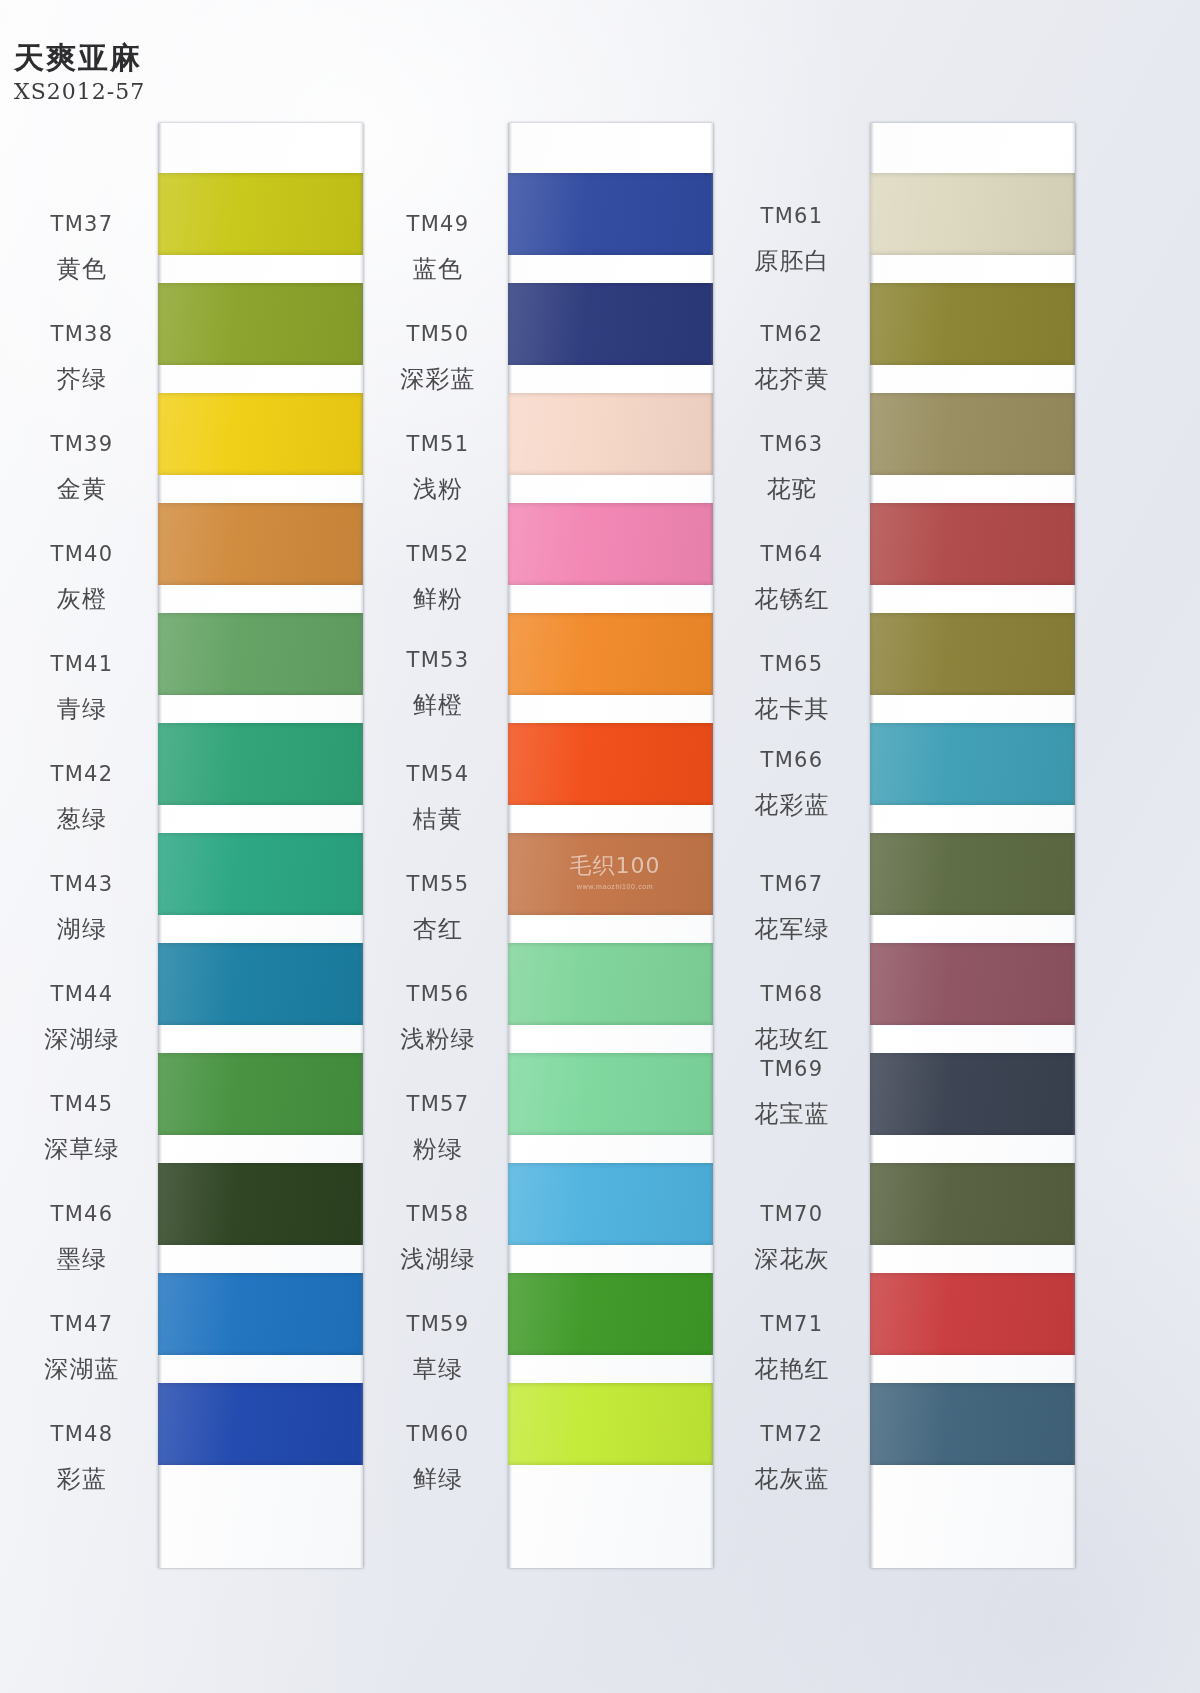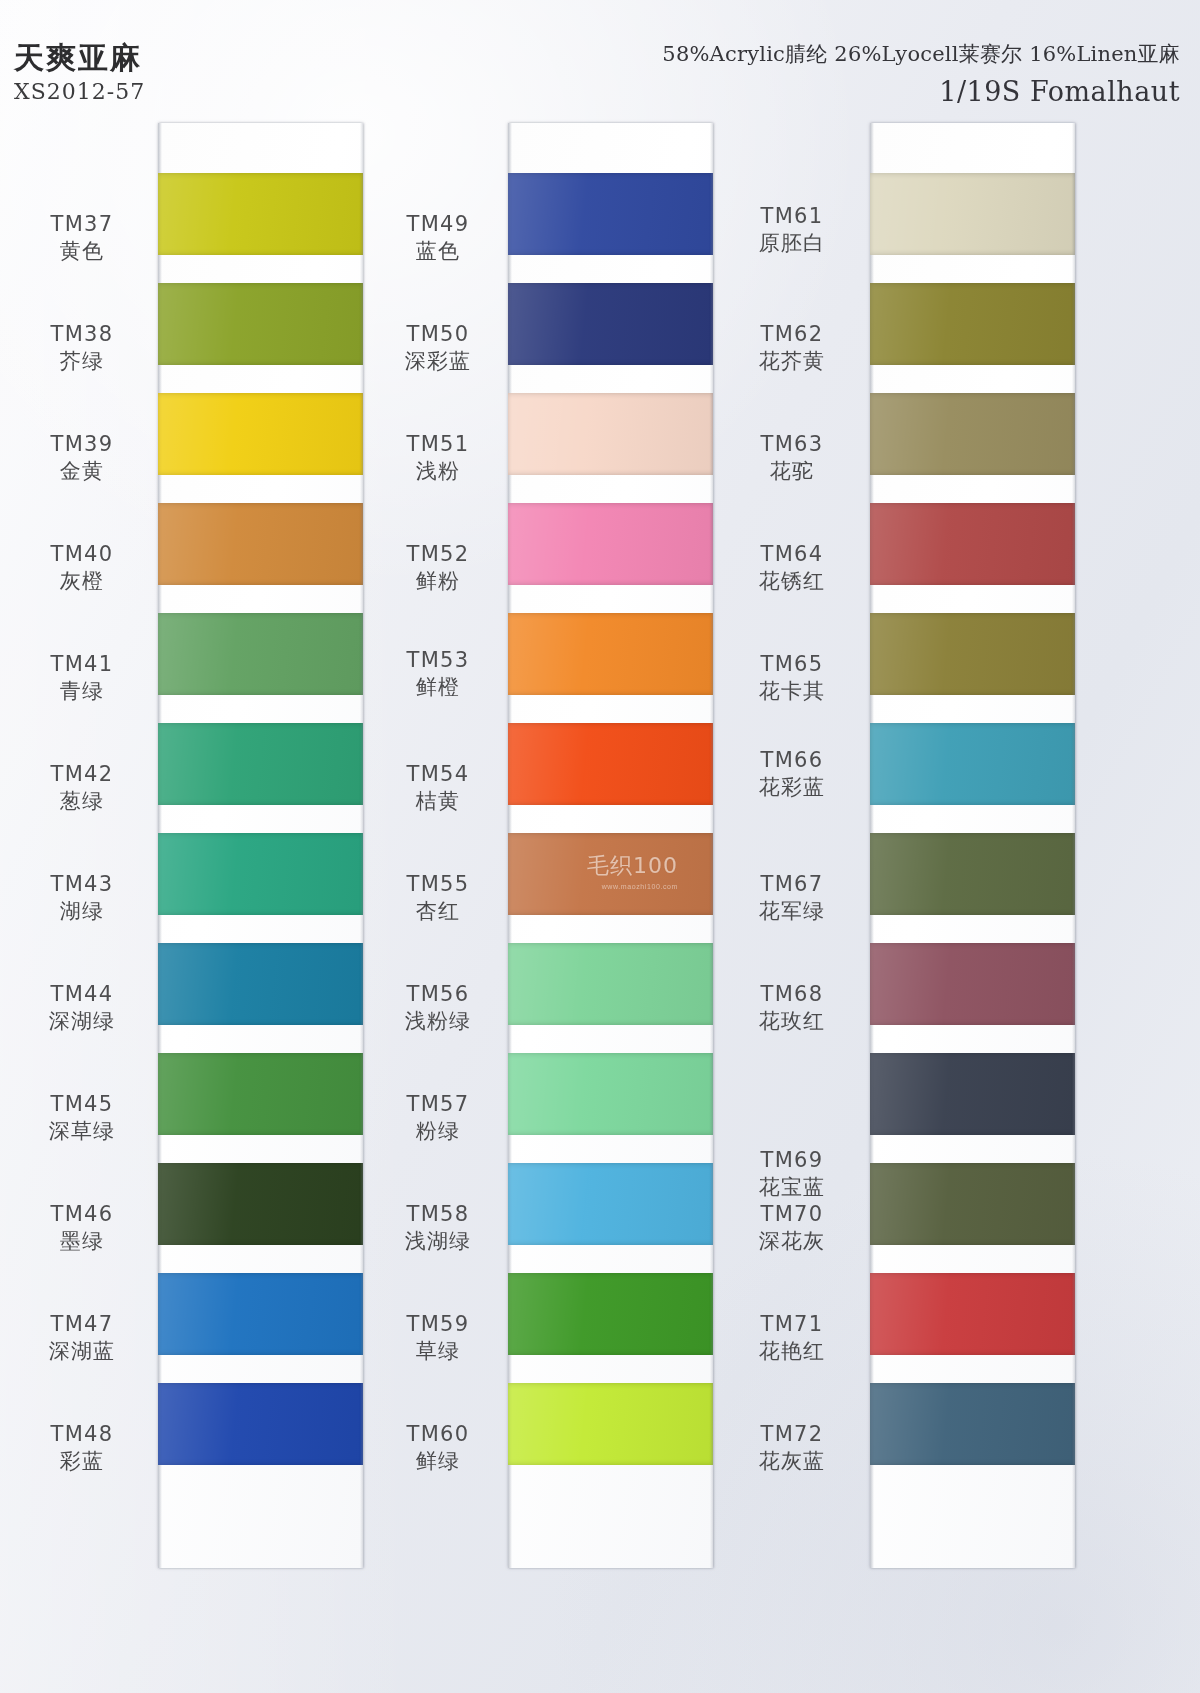--- a/index.html
+++ b/index.html
@@ -97,30 +97,30 @@
     color: #4a4a4c; line-height: 1.25;
   }
   .col1 .label { left: 2px; }
   .col2 .label { left: -2px; }
   .col3 .label { left: 0px; }
   .label .code {
     font-size: 21px; letter-spacing: 1.3px; color: #4e4e50;
     font-family: "DejaVu Sans", "Liberation Sans", sans-serif;
   }
   .label .name {
-    font-size: 21px; letter-spacing: 1.2px; margin-top: 3px; color: #4a4a4c;
-    font-family: Liberation Mono, monospace;
+    font-size: 24px; letter-spacing: 1.2px; margin-top: 17px; color: #4a4a4c;
+    font-family: Liberation Sans, sans-serif;
   }
 
   
   .watermark {
     position: absolute; left: 552px; top: 728px;
     width: 126px; height: 40px;
     opacity: 0.55; pointer-events: none;
-    text-align: right;
+    text-align: center;
   }
   .watermark .wm-main {
     font-size: 22px; color: #ffffff; letter-spacing: 1px;
     font-family: "DejaVu Sans", "Liberation Sans", sans-serif;
     text-shadow: 0 0 2px rgba(0,0,0,0.12);
     white-space: nowrap;
   }
   .watermark .wm-sub {
     font-size: 7px; color: rgba(255,255,255,0.88); letter-spacing: 0.6px;
     margin-top: 2px; white-space: nowrap;
@@ -129,24 +129,20 @@
 </head>
 <body>
 
 <div class="paper-noise"></div>
 
 <div class="header">
   <div class="brand">
     <div class="brand-cn">天爽亚麻</div>
     <div class="brand-code">XS2012-57</div>
   </div>
-  <div class="spec">
-    <div class="spec-comp">58%Acrylic腈纶 26%Lyocell莱赛尔 16%Linen亚麻</div>
-    <div class="spec-count">1/19S Fomalhaut</div>
-  </div>
 </div>
 
 <div class="board">
   <div class="column col1">
     <div class="card">
         <div class="wrap" style="top: 50px; height: 82px; background: rgb(200, 199, 24);">
           <div class="sheen"></div>
         </div>
         <div class="wrap" style="top: 160px; height: 82px; background: rgb(139, 163, 42);">
           <div class="sheen"></div>
@@ -383,21 +379,21 @@
         <div class="name">花彩蓝</div>
       </div>
       <div class="label" style="top: 748px;">
         <div class="code">TM67</div>
         <div class="name">花军绿</div>
       </div>
       <div class="label" style="top: 858px;">
         <div class="code">TM68</div>
         <div class="name">花玫红</div>
       </div>
-      <div class="label" style="top: 1024px;">
+      <div class="label" style="top: 933px;">
         <div class="code">TM69</div>
         <div class="name">花宝蓝</div>
       </div>
       <div class="label" style="top: 1078px;">
         <div class="code">TM70</div>
         <div class="name">深花灰</div>
       </div>
       <div class="label" style="top: 1188px;">
         <div class="code">TM71</div>
         <div class="name">花艳红</div>

